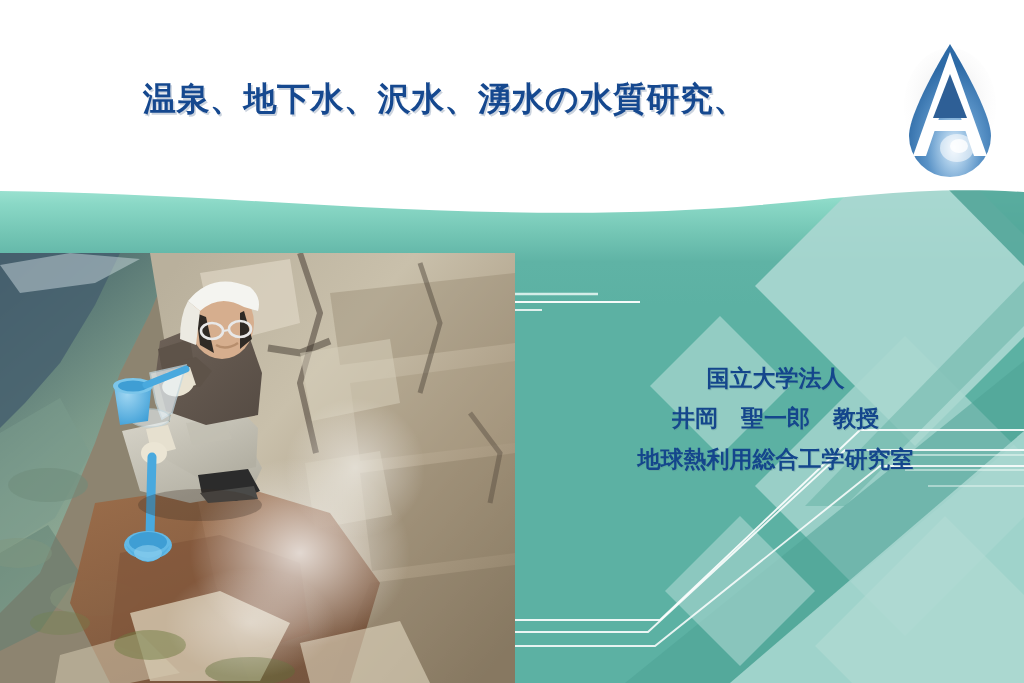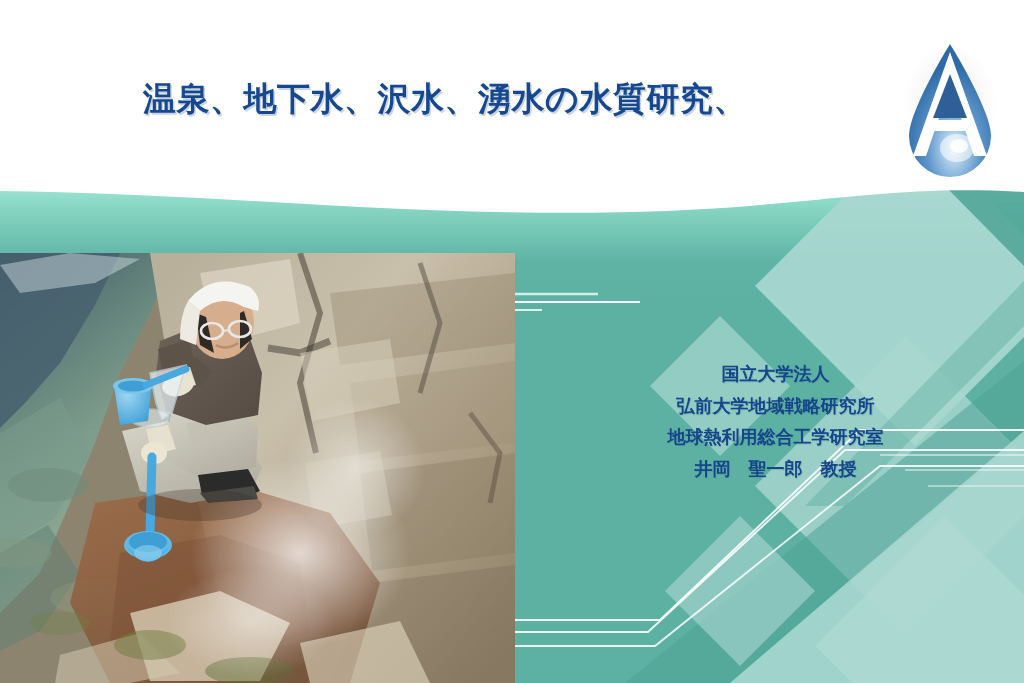--- a/index.html
+++ b/index.html
@@ -106,21 +106,21 @@
   .affiliation {
     position: absolute;
     left: 515px;
     top: 358px;
     width: 509px;
     text-align: center;
     z-index: 8;
   }
   .aff-line {
     font-family: "DejaVu Sans", "Liberation Sans", sans-serif;
-    font-size: 18px;
+    font-size: 23px;
     font-weight: bold;
     color: #14468c;
     line-height: 1.75;
     white-space: nowrap;
     text-shadow: 1px 1px 0 rgba(90,140,140,0.30);
     margin-left: 12px;
   }
 
   
   .logo {
@@ -366,18 +366,17 @@
 
       <path d="M55,38 L72,82 L38,82 Z" fill="#2e5f96"></path>
 
       <ellipse cx="62" cy="112" rx="17" ry="14" fill="#ffffff" opacity="0.55"></ellipse>
       <ellipse cx="64" cy="110" rx="9" ry="7" fill="#ffffff" opacity="0.8"></ellipse>
     </svg>
   </div>
 
   <div class="affiliation">
     <div class="aff-line">国立大学法人</div>
-    <div class="aff-line">弘前大学地域戦略研究所</div>
+    <div class="aff-line">井岡　聖一郎　教授</div>
     <div class="aff-line">地球熱利用総合工学研究室</div>
-    <div class="aff-line">井岡　聖一郎　教授</div>
   </div>
 
 </div>
 
 </body></html>

